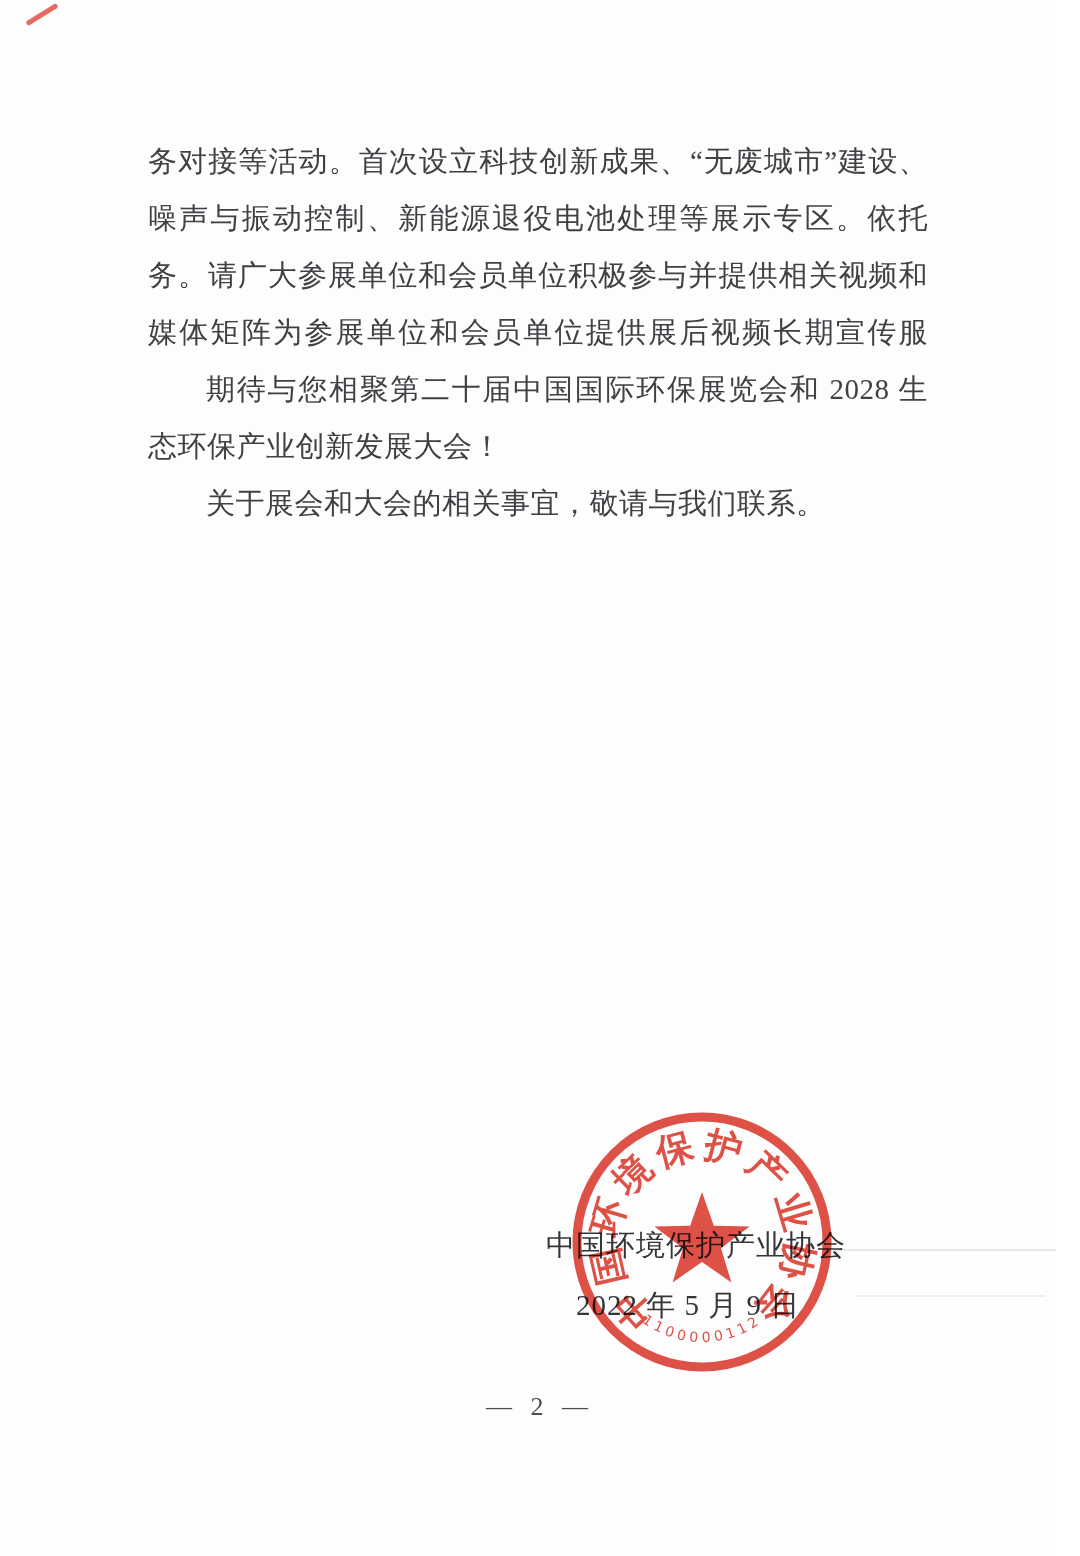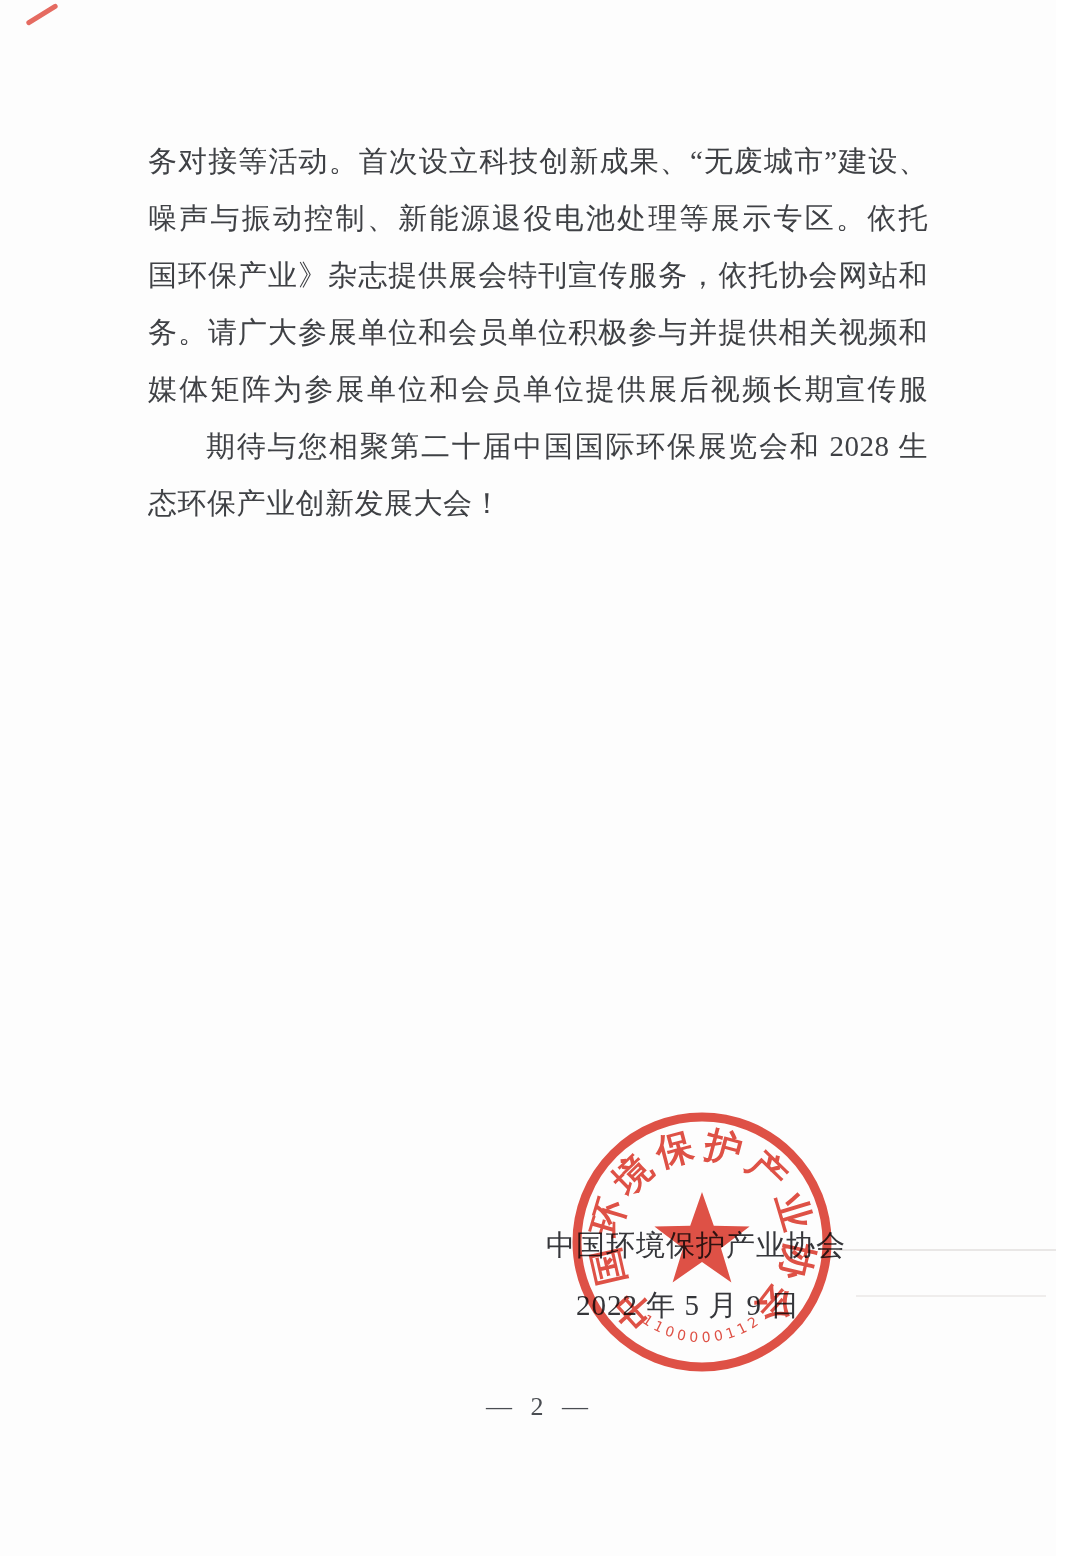--- a/index.html
+++ b/index.html
@@ -112,25 +112,25 @@
 </head>
 <body>
 
 <div class="page">
 
   <div class="corner-mark"></div>
 
   <div class="body-text">
       <div class="line justify">务对接等活动。首次设立科技创新成果、“无废城市”建设、</div>
       <div class="line justify">噪声与振动控制、新能源退役电池处理等展示专区。依托《中</div>
-      <div class="line justify">国环保产业》杂志提供展会特刊宣传服务，依托协会网站和</div>
       <div class="line justify">务。请广大参展单位和会员单位积极参与并提供相关视频和</div>
       <div class="line justify">媒体矩阵为参展单位和会员单位提供展后视频长期宣传服</div>
       <div class="line justify indent">期待与您相聚第二十届中国国际环保展览会和 2028 生</div>
       <div class="line">态环保产业创新发展大会！</div>
+      <div class="line indent">关于展会和大会的相关事宜，敬请与我们联系。</div>
     </div>
 
   <div class="signature-org">中国环境保护产业协会</div>
   <div class="signature-date">2022 年 5 月 9 日</div>
 
   <div class="scan-line-1"></div>
   <div class="scan-line-2"></div>
 
   <div class="seal">
     <svg width="260" height="260" viewBox="0 0 260 260">

